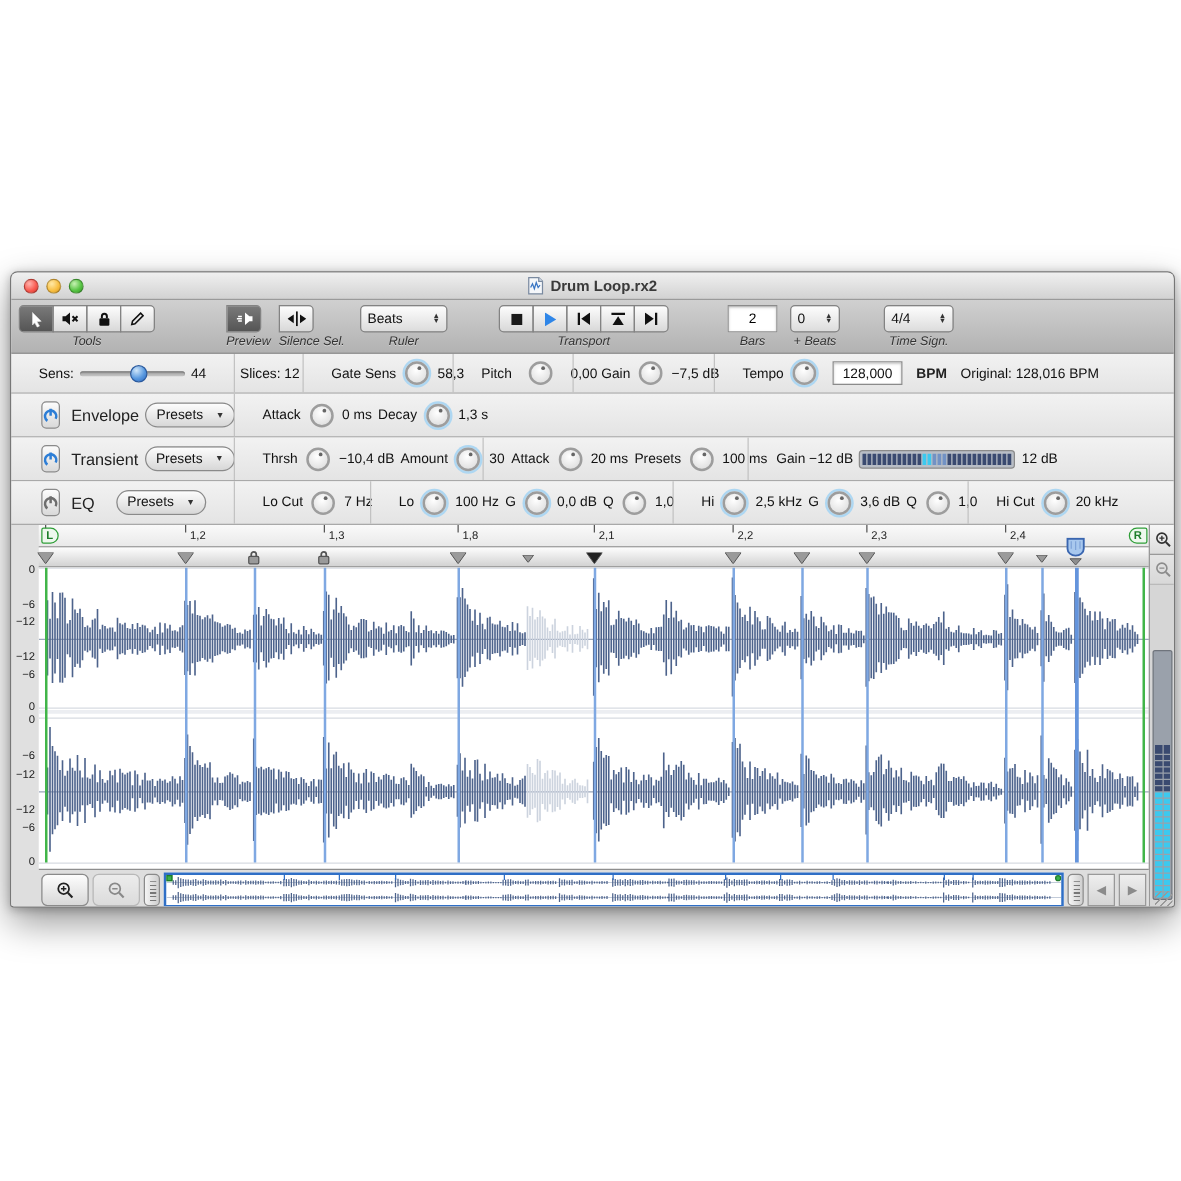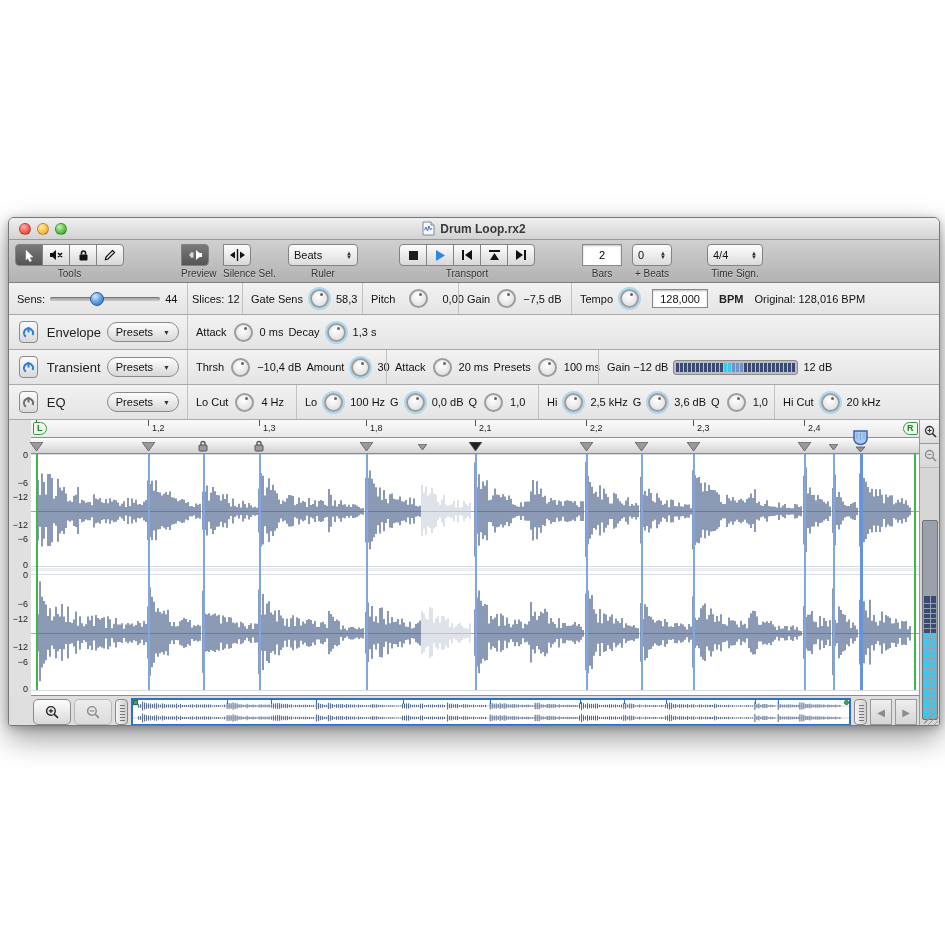--- a/index.html
+++ b/index.html
@@ -13,39 +13,39 @@
     position:relative;display:flex;align-items:center;justify-content:center;}
   .tl{position:absolute;left:10px;top:5px;display:flex;gap:6px;}
   .tl span{width:12px;height:12px;border-radius:50%;border:1px solid rgba(0,0,0,.25);}
   .tl .r{background:radial-gradient(circle at 35% 30%,#ffb3ad,#f9574d 60%,#c93a32);}
   .tl .y{background:radial-gradient(circle at 35% 30%,#ffe9a8,#f8bd3e 60%,#c8922b);}
   .tl .g{background:radial-gradient(circle at 35% 30%,#c8f2b4,#52c23e 60%,#3b9430);}
   .title{font-size:12px;font-weight:bold;color:#3a3a3a;display:flex;align-items:center;gap:5px;}
   
   .toolbar{height:43px;background:linear-gradient(#d0d0d0,#b2b2b2);border-bottom:1px solid #7e7e7e;position:relative;}
   .tgroup{position:absolute;top:4px;text-align:center;}
-  .tgroup .cap{font-size:10px;color:#333;margin-top:2px;text-shadow:0 1px 0 rgba(255,255,255,.4);}
+  .tgroup .cap{font-size:10px;color:#333;margin-top:2px;text-shadow:0 1px 0 rgba(255,255,255,.4);font-style:italic;}
   .btnrow{display:flex;}
   .tbtn{height:22px;min-width:28px;border:1px solid #838383;background:linear-gradient(#fdfdfd,#d8d8d8);
     display:flex;align-items:center;justify-content:center;margin-left:-1px;padding:0 4px;}
   .btnrow .tbtn:first-child{border-radius:4px 0 0 4px;margin-left:0;}
   .btnrow .tbtn:last-child{border-radius:0 4px 4px 0;}
   .tbtn.single{border-radius:4px;}
   .tbtn.pressed{background:linear-gradient(#7a7a7a,#555);}
   .popup{height:22px;border:1px solid #838383;border-radius:4px;background:linear-gradient(#fdfdfd,#dcdcdc);
     display:flex;align-items:center;font-size:11px;color:#111;padding:0 5px;gap:8px;}
   .stepglyph{display:flex;flex-direction:column;line-height:4px;font-size:6px;color:#333;}
   .field{height:22px;border:1px solid #8b8b8b;background:#fff;font-size:11px;display:flex;
     align-items:center;justify-content:center;box-shadow:inset 0 1px 2px rgba(0,0,0,.25);}
   
   .crow{display:flex;align-items:stretch;background:linear-gradient(#f2f2f2,#e4e4e4);
     border-bottom:1px solid #a9a9a9;font-size:11px;color:#111;}
   .crow.sens{height:32px;}
   .crow.fx{height:35px;}
-  .grp{display:flex;align-items:center;border-left:1px solid #c2c2c2;padding:0 8px;gap:5px;}
+  .grp{display:flex;align-items:center;border-left:1px solid #c2c2c2;padding:0 22px;gap:5px;}
   .grp.first{border-left:none;}
   .plabel{white-space:nowrap;}
   .pval{white-space:nowrap;}
   .knob{width:19px;height:19px;min-width:19px;border:2px solid #9d9d9d;border-radius:50%;
     background:radial-gradient(circle at 45% 35%,#ffffff,#d8d8d8);position:relative;margin:0 2px;}
   .knob::after{content:'';position:absolute;width:3px;height:3px;border-radius:50%;background:#666;
     left:8px;top:2px;}
   .knob.hl{box-shadow:0 0 0 2px #aed7f2;}
   .powerbtn{width:24px;height:22px;border:1px solid #8a8a8a;border-radius:4px;
     background:linear-gradient(#fcfcfc,#d9d9d9);display:flex;align-items:center;justify-content:center;margin:0 4px 0 2px;}
@@ -401,21 +401,21 @@
       <span class="secname">EQ</span>
       <span class="presets">
           <span>Presets</span>
           <span class="arr">▼</span>
         </span>
     </div>
     <div class="params" style="display:flex;flex:1;">
         <div class="grp" style="width: 109px;">
           <span class="plabel">Lo Cut</span>
           <span class="knob"></span>
-          <span class="pval">4 Hz</span>
+          <span class="pval">7 Hz</span>
         </div>
         <div class="grp" style="width: 242px;">
           <span class="plabel">Lo</span>
           <span class="knob hl"></span>
           <span class="pval">100 Hz</span>
           <span class="plabel">G</span>
           <span class="knob hl"></span>
           <span class="pval">0,0 dB</span>
           <span class="plabel">Q</span>
           <span class="knob"></span>

